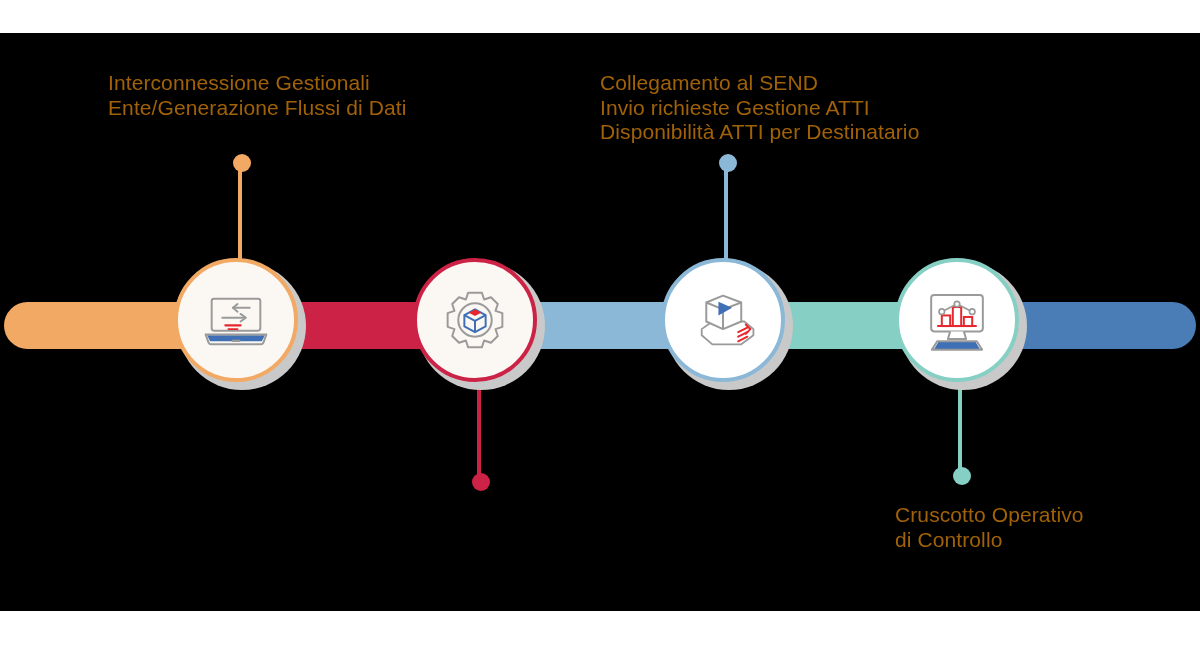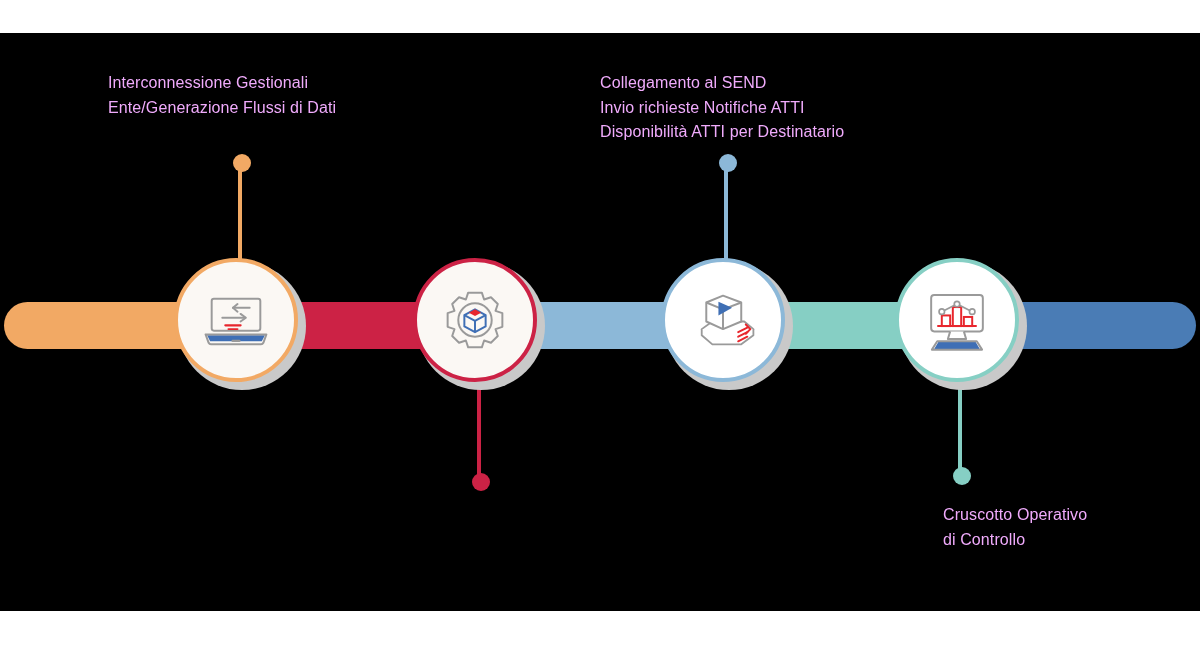--- a/index.html
+++ b/index.html
@@ -73,22 +73,22 @@
     position: absolute;
     width: 18px;
     height: 18px;
     border-radius: 50%;
     margin-left: -7px;
   }
 
   
   .label {
     position: absolute;
-    color: #f0abfc;
-    font-size: 16px;
+    color: #a16207;
+    font-size: 21px;
     line-height: 24.5px;
     white-space: pre;
     letter-spacing: 0.1px;
   }
 </style>
 </head>
 <body>
 
 <div id="stage">
   <div id="canvas">
@@ -177,21 +177,21 @@
           <path d="M26 78 H74 L80 88 H20 Z" fill="#3f6fb5"></path>
           <path d="M24 78 H76 L83 89 H17 Z" fill="none" stroke="#9a9a9a" stroke-width="2.6" stroke-linejoin="round"></path>
         </svg>
       </div>
     </div>
 
     <div class="label" style="left:108px; top:38px;">Interconnessione Gestionali
 Ente/Generazione Flussi di Dati</div>
 
     <div class="label" style="left:600px; top:38px;">Collegamento al SEND
-Invio richieste Notifiche ATTI
+Invio richieste Gestione ATTI
 Disponibilità ATTI per Destinatario</div>
 
 
-    <div class="label" style="left:895px; top:470px;margin-left:48px;">Cruscotto Operativo
+    <div class="label" style="left:895px; top:470px;">Cruscotto Operativo
 di Controllo</div>
 
   </div>
 </div>
 
 </body></html>

